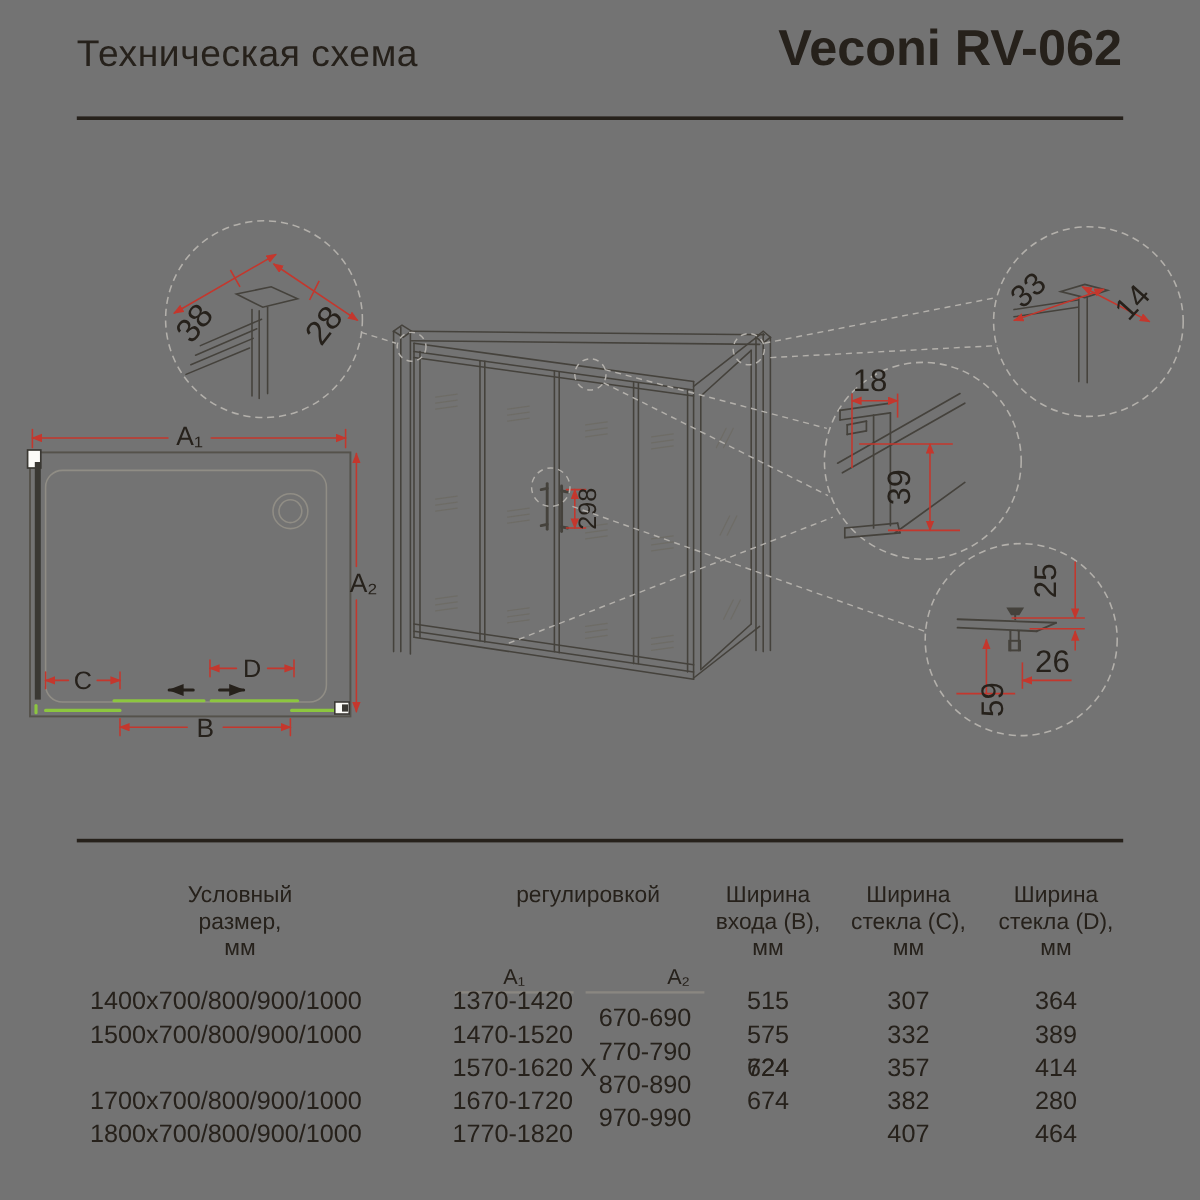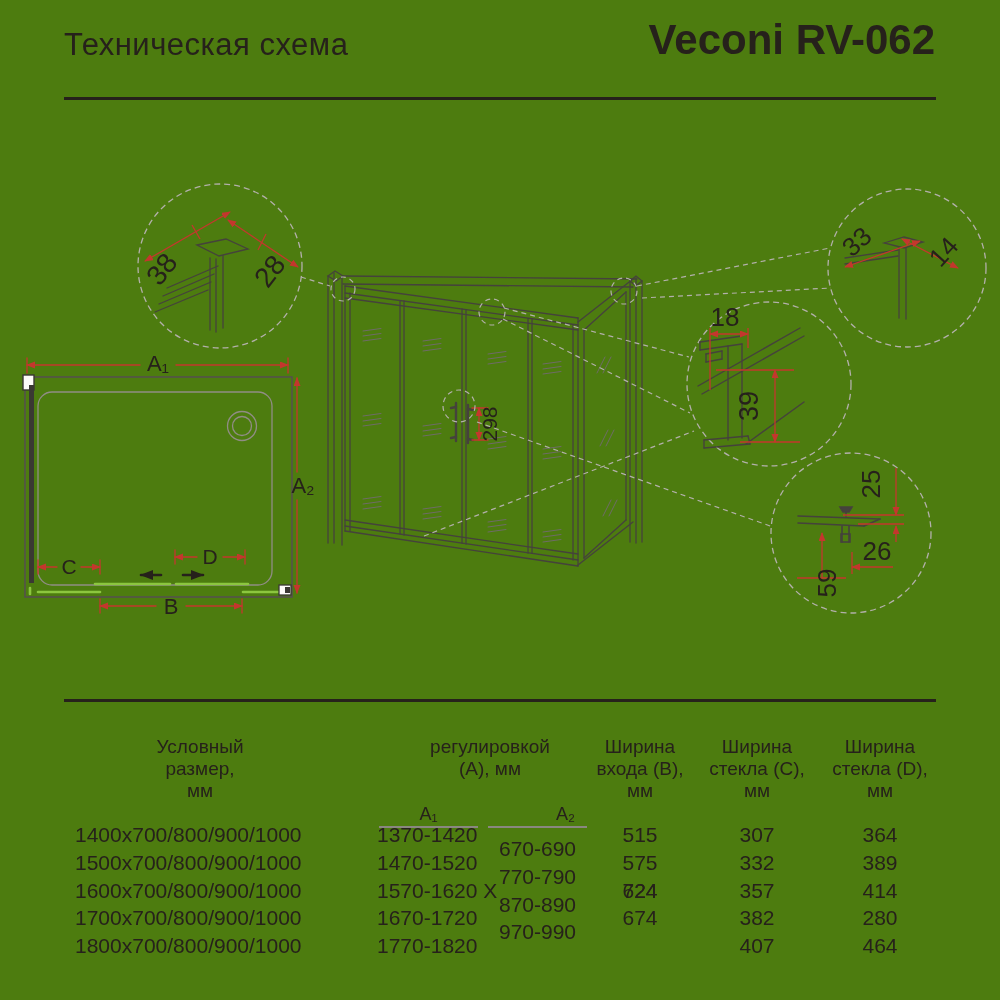--- a/index.html
+++ b/index.html
@@ -1,18 +1,18 @@
 <!DOCTYPE html>
 <html><head>
 <meta charset="utf-8">
 <style>
   html,body{margin:0;padding:0;background:#e8e8e8;}
   #stage{
     position:relative;width:1000px;height:1000px;margin:0 auto;
-    background:#4d7c0f;overflow:hidden;
+    background:#737373;overflow:hidden;
     font-family:"Liberation Sans","DejaVu Sans",sans-serif;
     color:#26211b;
   }
   .abs{position:absolute;}
   #page-title{left:64px;top:27px;font-size:31px;font-weight:400;letter-spacing:.5px;}
   #model-title{right:65px;top:16px;font-size:42px;font-weight:700;letter-spacing:0;}
   .rule{left:64px;width:872px;height:3px;background:#26211b;}
   #rule-top{top:97px;}
   #rule-table{top:699px;}
   svg text{fill:#26211b;}
@@ -304,21 +304,20 @@
 
   <div class="abs rule" id="rule-table"></div>
 
   <div class="abs hdr" style="left:110px;top:736px;width:180px">
     <div>Условный</div>
     <div>размер,</div>
     <div>мм</div>
   </div>
   <div class="abs hdr" style="left:395px;top:736px;width:190px">
     <div>регулировкой</div>
-    <div>(А), мм</div>
   </div>
   <div class="abs hdr" style="left:572px;top:736px;width:136px">
     <div>Ширина</div>
     <div>входа (B),</div>
     <div>мм</div>
   </div>
   <div class="abs hdr" style="left:687px;top:736px;width:140px">
     <div>Ширина</div>
     <div>стекла (C),</div>
     <div>мм</div>
@@ -343,21 +342,20 @@
   <div class="abs cell ctr" style="left:486px;top:836px;width:103px">670-690</div>
 
   <div class="abs cell" style="left:75px;top:850px">1500x700/800/900/1000</div>
   <div class="abs cell" style="left:377px;top:850px">1470-1520</div>
   <div class="abs cell ctr" style="left:592px;top:850px;width:96px">575</div>
   <div class="abs cell ctr" style="left:709px;top:850px;width:96px">332</div>
   <div class="abs cell ctr" style="left:830px;top:850px;width:100px">389</div>
 
   <div class="abs cell ctr" style="left:486px;top:864px;width:103px">770-790</div>
 
-  <div class="abs cell" style="left:75px;top:878px">1600x700/800/900/1000</div>
   <div class="abs cell" style="left:377px;top:878px">1570-1620 X</div>
   <div class="abs cell ctr" style="left:592px;top:878px;width:96px">624</div>
   <div class="abs cell ctr" style="left:709px;top:878px;width:96px">357</div>
   <div class="abs cell ctr" style="left:830px;top:878px;width:100px">414</div>
 
   <div class="abs cell ctr" style="left:486px;top:892px;width:103px">870-890</div>
 
   <div class="abs cell" style="left:75px;top:905px">1700x700/800/900/1000</div>
   <div class="abs cell" style="left:377px;top:905px">1670-1720</div>
   <div class="abs cell ctr" style="left:592px;top:905px;width:96px">674</div>

